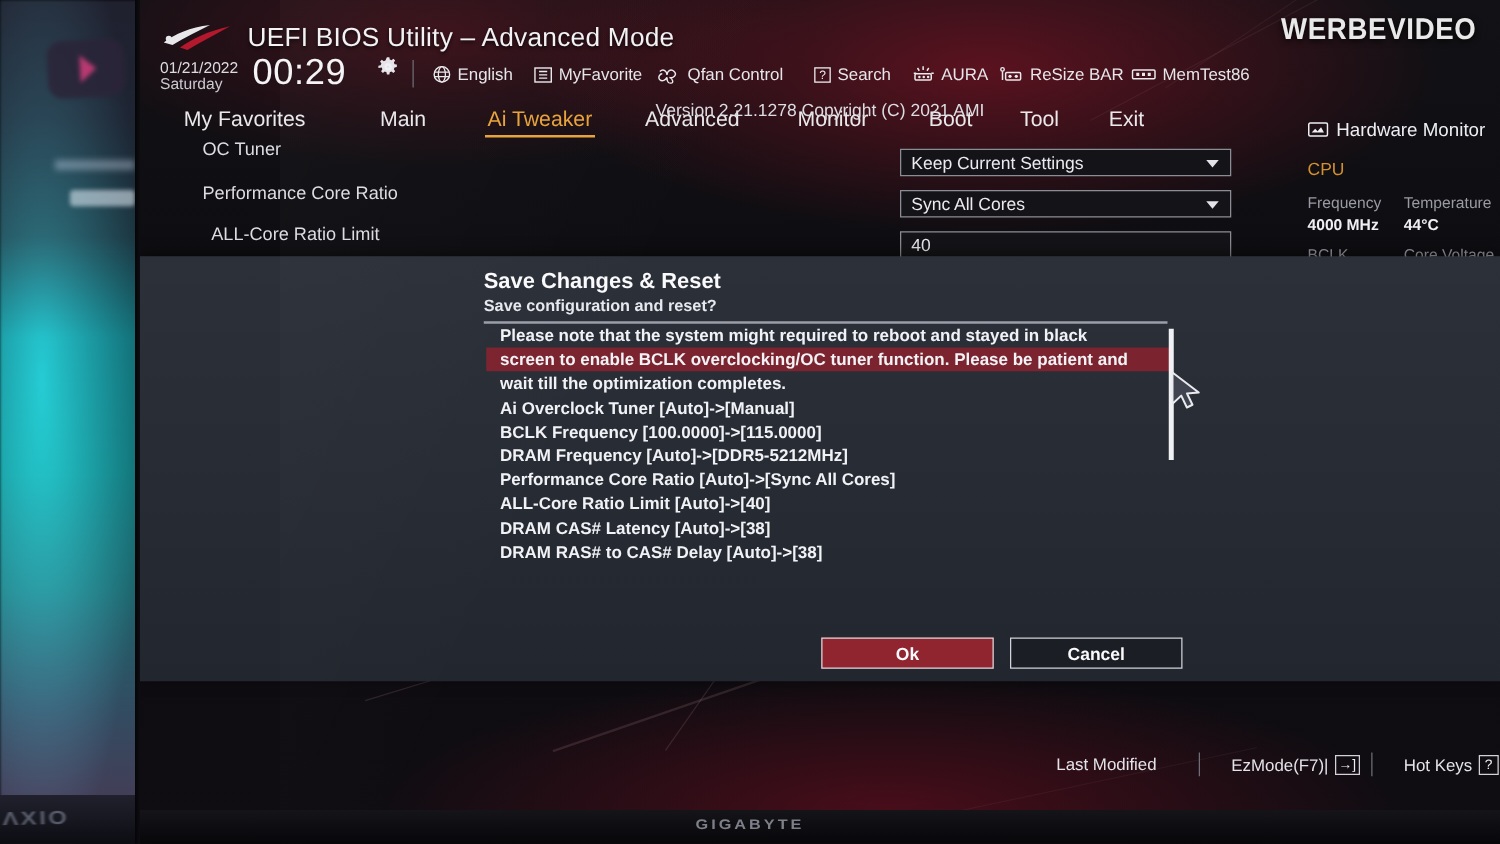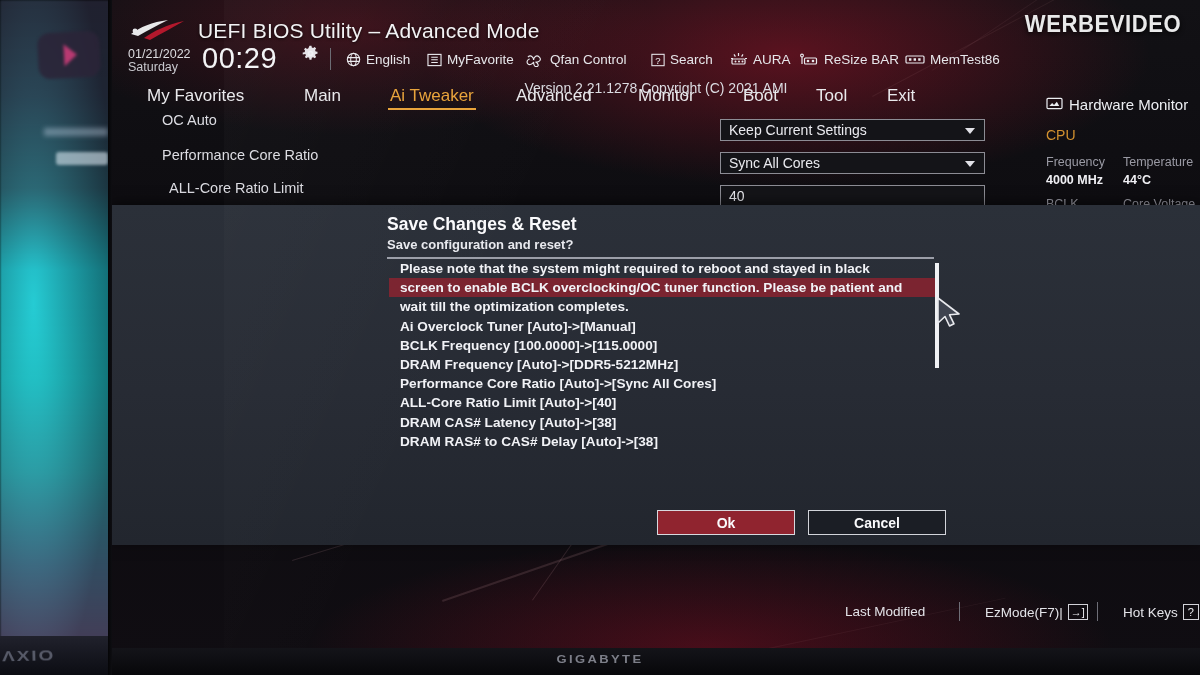--- a/index.html
+++ b/index.html
@@ -323,21 +323,21 @@
       <div class="tab" style="left:192px;">Main</div>
       <div class="tab sel" style="left:278px;">Ai Tweaker</div>
       <div class="tab" style="left:404px;">Advanced</div>
       <div class="tab" style="left:526px;">Monitor</div>
       <div class="tab" style="left:631px;">Boot</div>
       <div class="tab" style="left:704px;">Tool</div>
       <div class="tab" style="left:775px;">Exit</div>
     </div>
 
     <div class="rows">
-      <div class="rlabel" style="left:50px;top:6px;">OC Auto</div>
+      <div class="rlabel" style="left:50px;top:6px;">OC Tuner</div>
       <div class="rfield" style="left:608px;top:13px;width:265px;">
         <span>Keep Current Settings</span>
         <span class="caret"></span>
       </div>
 
       <div class="rlabel" style="left:50px;top:41px;">Performance Core Ratio</div>
       <div class="rfield" style="left:608px;top:46px;width:265px;">
         <span>Sync All Cores</span>
         <span class="caret"></span>
       </div>

